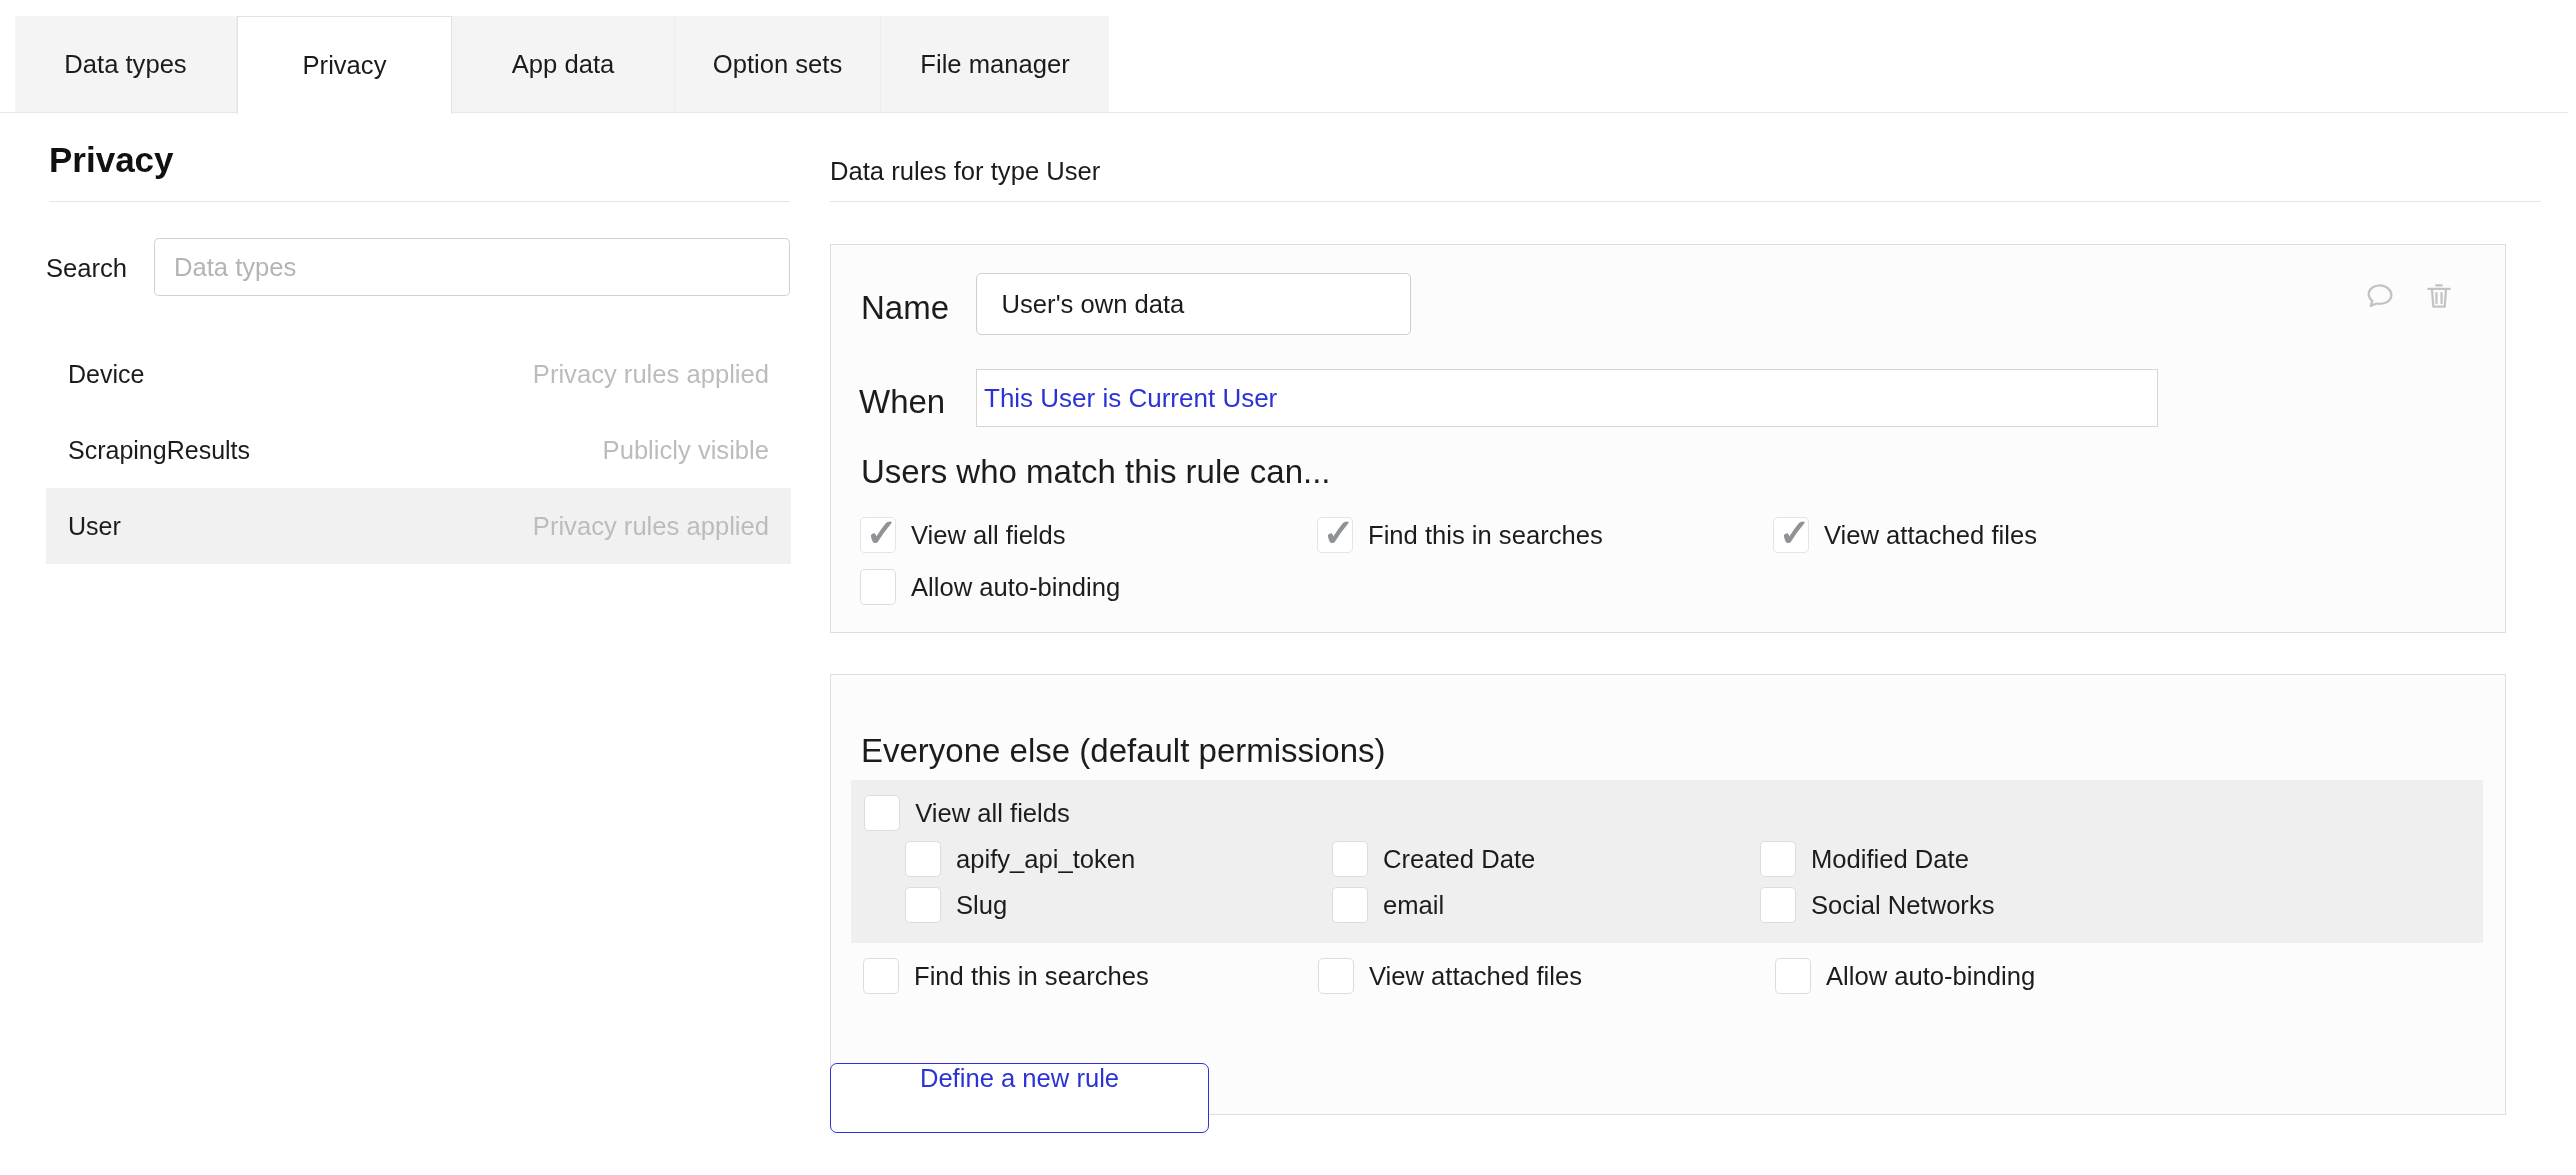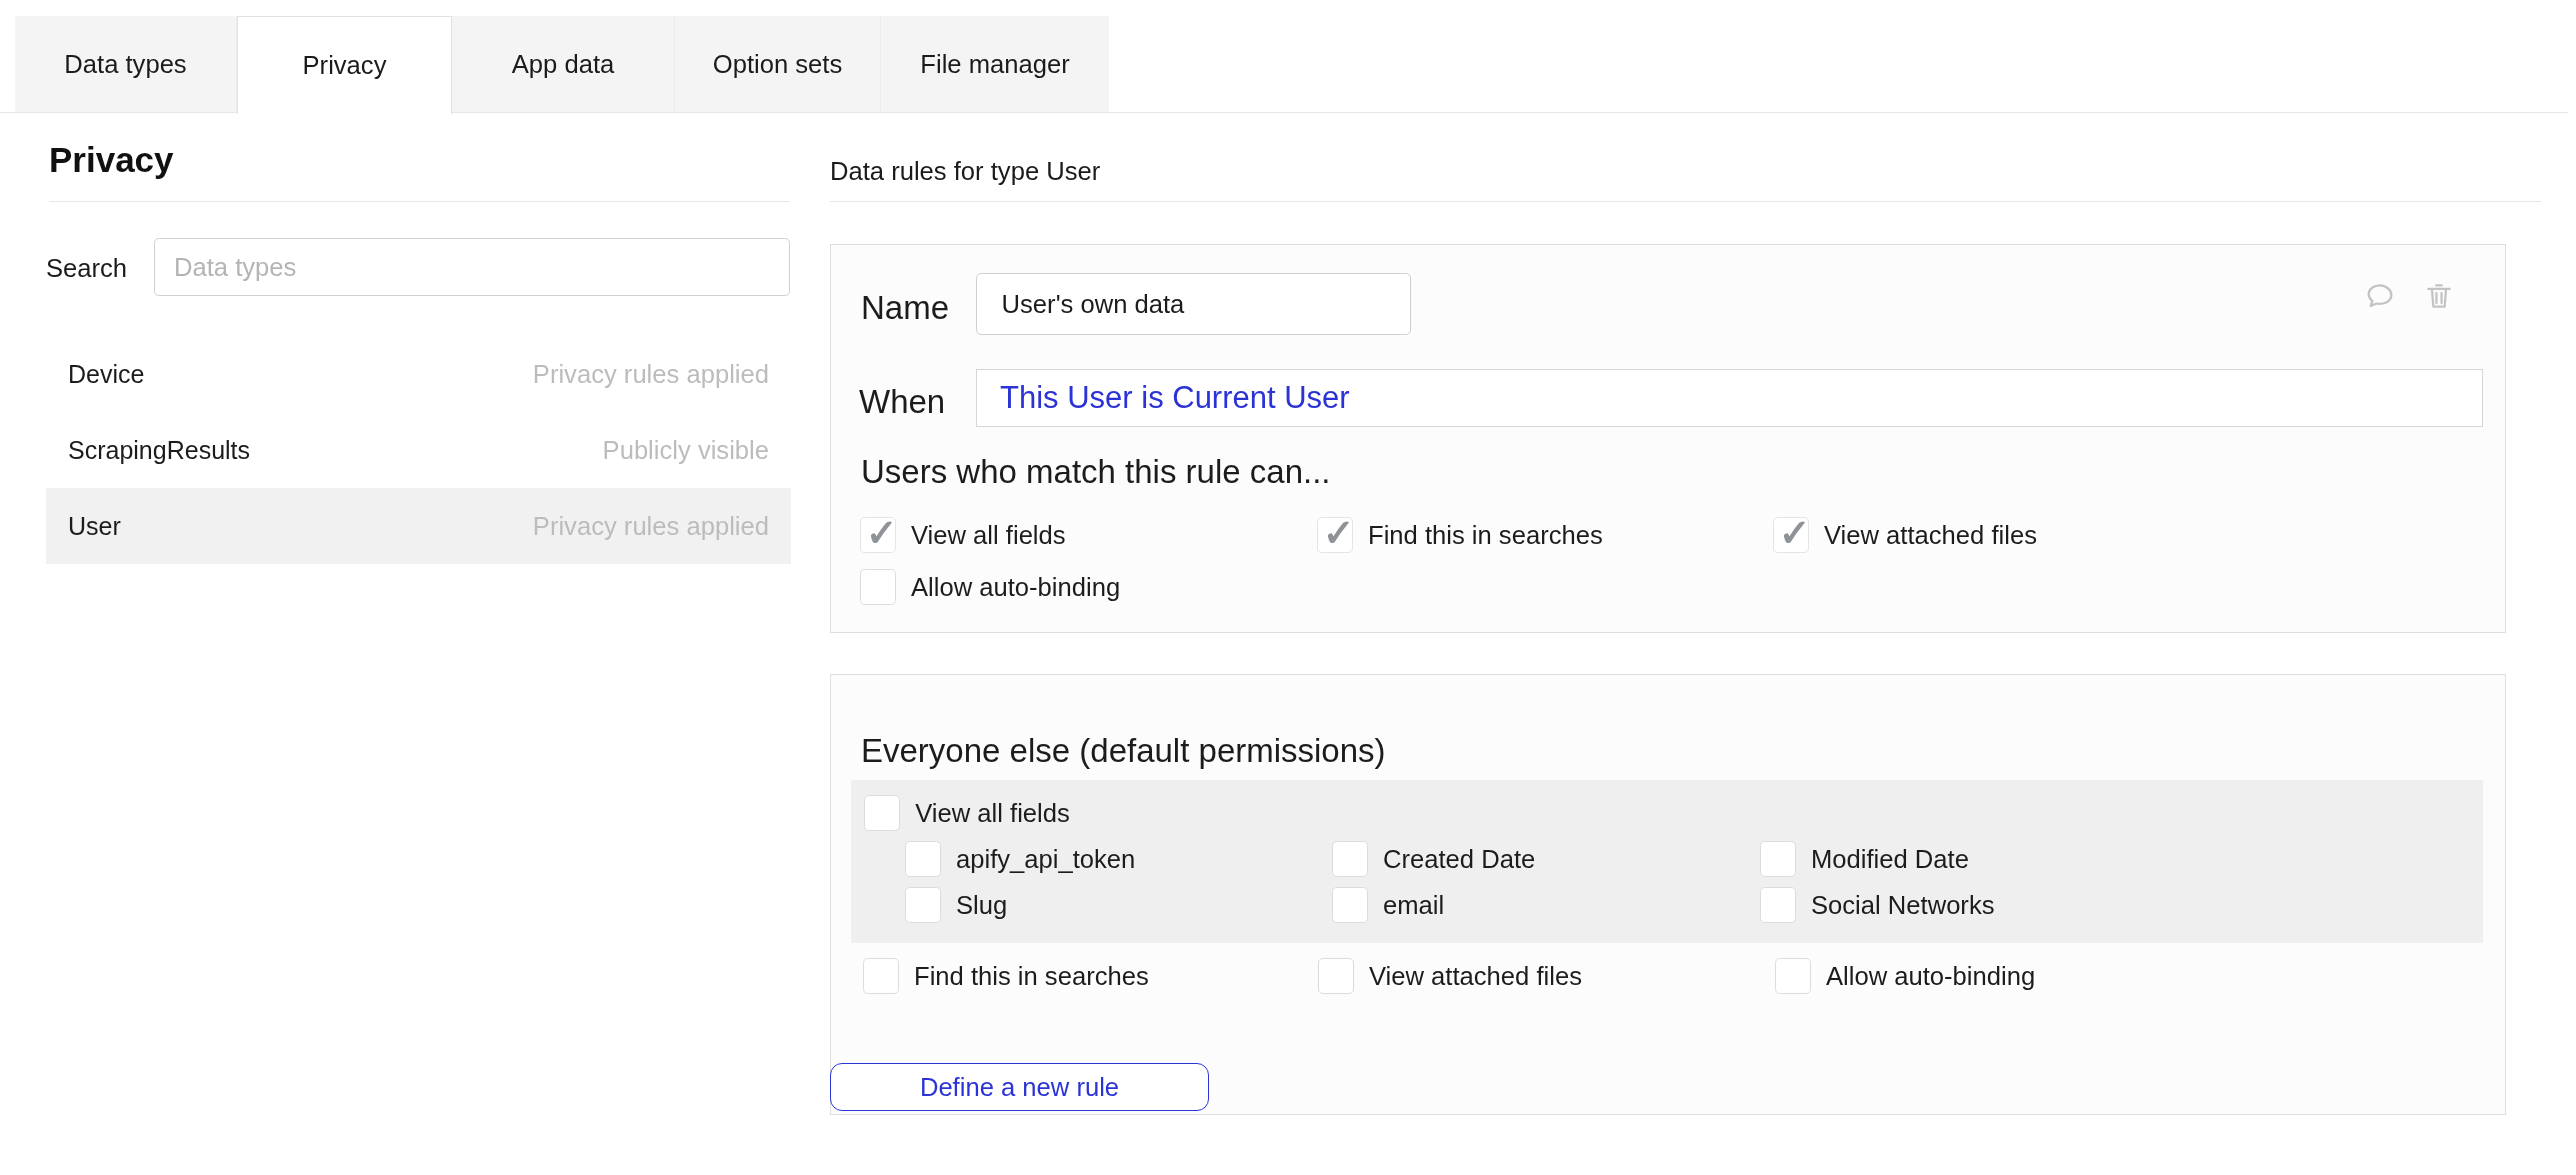--- a/index.html
+++ b/index.html
@@ -56,23 +56,23 @@
 
   .name-label { left: 30px; top: 44px; }
   .name-input {
     position: absolute; left: 145px; top: 28px; width: 435px; height: 62px;
     border: 0.9px solid #cfcfcf; border-radius: 5px; background: #fff;
     font-size: 25.6px; padding: 0 24.6px; color: #1c1c1c; outline: none;
     font-family: "Liberation Sans", sans-serif;
   }
   .when-label { left: 28px; top: 138px; }
   .when-box {
-    position: absolute; left: 145px; top: 124px; width: 1507px; height: 58px;
+    position: absolute; left: 145px; top: 124px; width: 1182px; height: 58px;
     border: 0.9px solid #d6d6d6; background: #fff; display: flex; align-items: center;
-    padding: 0 23px; font-size: 31px; color: var(--accent, #2b33d6); cursor: pointer;
+    padding: 0 7px; font-size: 26px; color: var(--accent, #2b33d6); cursor: pointer;
   }
   .intro { left: 30px; top: 208px; }
 
   .card-icons { position: absolute; right: 49px; top: 34px; display: flex; gap: 24.6px; }
   .card-icons svg { width: 34px; height: 34px; cursor: pointer; display: block; }
 
   
   .cb { display: flex; align-items: center; gap: 15px; cursor: pointer; position: absolute; }
   .box {
     width: 36px; height: 36px; border: 0.9px solid #dcdcdc; border-radius: 4.7px;
@@ -87,24 +87,24 @@
 
   
   .default-title { left: 30px; top: 57px; }
   .fields-block {
     position: absolute; left: 20px; top: 105px; width: 1632px; height: 163px;
     background: #efefef;
   }
 
   
   .define-btn {
-    position: absolute; left: 830px; top: 1063px; width: 379px; height: 48px;
-    border: 1.9px solid var(--accent, #2b33d6); border-radius: 12px; background: #ffffff;
+    position: absolute; left: 830px; top: 1063px; width: 379px; height: 70px;
+    border: 1.9px solid var(--accent, #2b33d6); border-radius: 7px; background: #ffffff;
     color: var(--accent, #2b33d6); font-size: 25.6px;
-    display: flex; align-items: center; justify-content: center; cursor: pointer;
+    display: flex; align-items: flex-start; justify-content: center; cursor: pointer;
   }
 </style>
 </head>
 <body>
 
 <div class="stage">
 
   <div class="tabbar">
     <div class="tab tw1">
       <span>Data types</span>

